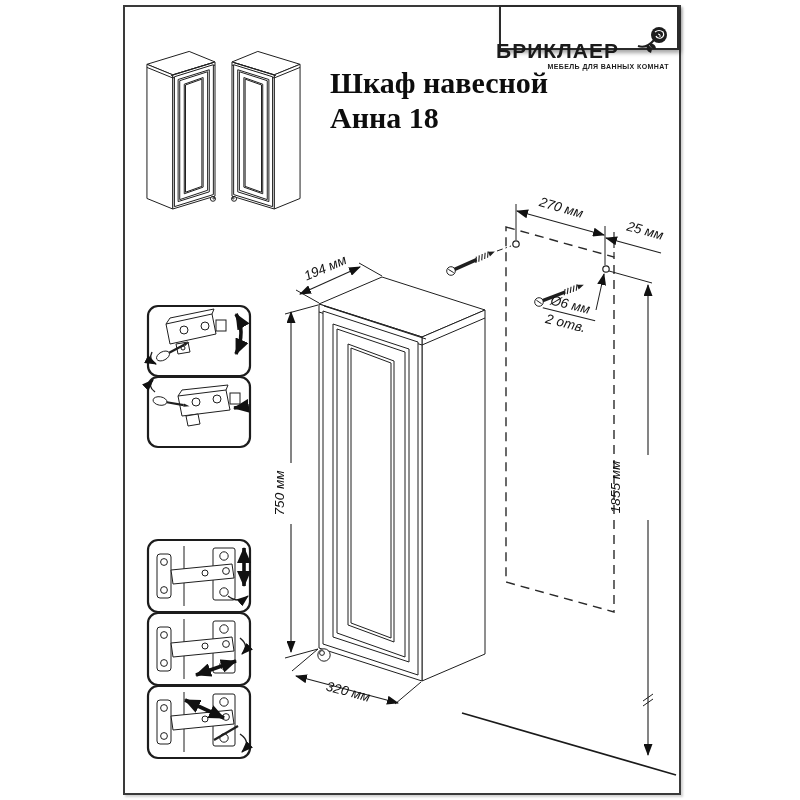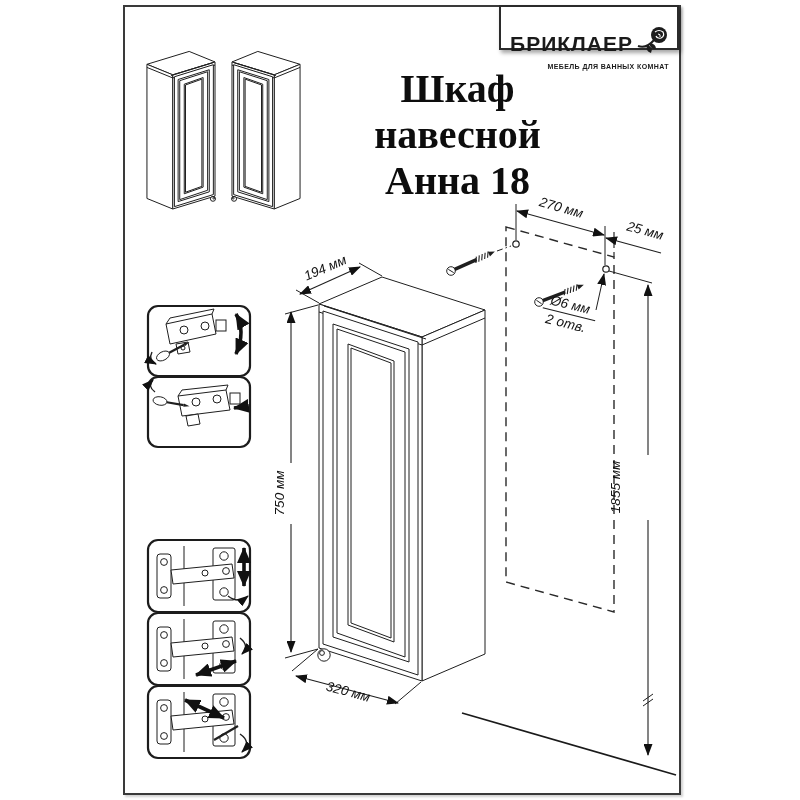--- a/index.html
+++ b/index.html
@@ -4,25 +4,25 @@
 <style>
   html,body{margin:0;padding:0;background:#fff;}
   #stage{position:relative;width:800px;height:800px;background:#fff;overflow:hidden;
          font-family:"Liberation Sans",sans-serif;color:#111;}
   #sheet{position:absolute;left:123px;top:5px;width:554px;height:786px;
          border:2px solid #3a3a3a;background:#fff;box-shadow:2px 2px 2px rgba(0,0,0,0.18);}
   #logo-box{position:absolute;left:499px;top:5px;width:180px;height:45px;background:#fff;
             border:2px solid #2b2b2b;box-sizing:border-box;box-shadow:2px 3px 4px rgba(0,0,0,0.35);
             display:flex;flex-direction:column;align-items:flex-end;justify-content:center;
             padding:2px 6px 2px 2px;}
-  .logo-row{display:flex;align-items:center;gap:2px;margin-top:40px;}
+  .logo-row{display:flex;align-items:flex-end;gap:16px;margin-top:40px;}
   #logo-name{font-weight:bold;font-size:21px;letter-spacing:1px;color:#1a1a1a;line-height:1;}
   #logo-tagline{font-weight:bold;font-size:7px;letter-spacing:0.4px;color:#1a1a1a;margin-top:2px;margin-right:2px;}
-  #title-block{position:absolute;left:330px;top:66px;width:255px;text-align:center;
-               font-family:"Liberation Serif",serif;font-weight:bold;font-size:40px;
+  #title-block{position:absolute;left:330px;top:66px;width:255px;
+               font-family:"Liberation Serif",serif;font-weight:bold;font-size:30px;
                line-height:1.15;color:#0d0d0d;}
   svg text.dimtxt{font-family:"Liberation Sans",sans-serif;font-style:italic;
                   font-size:13.5px;fill:#111;}
   svg .ln{stroke:#1f1f1f;fill:none;}
   svg .face{stroke:#1f1f1f;fill:#fff;}
 </style>
 </head>
 <body>
 
 <div id="stage">

